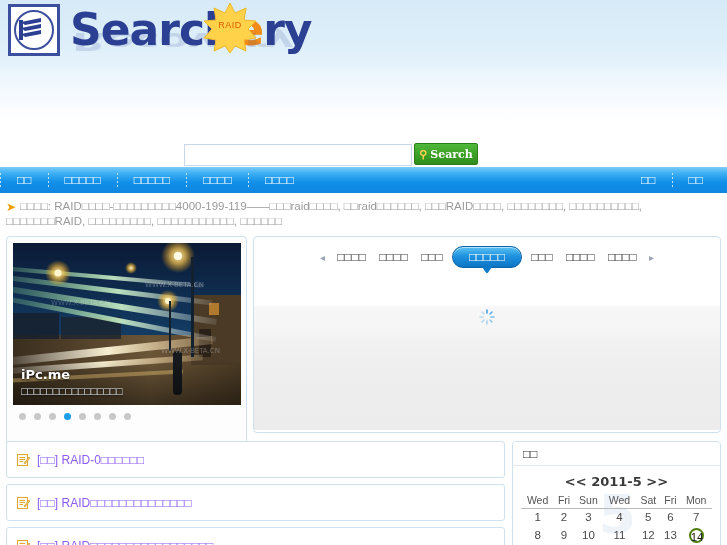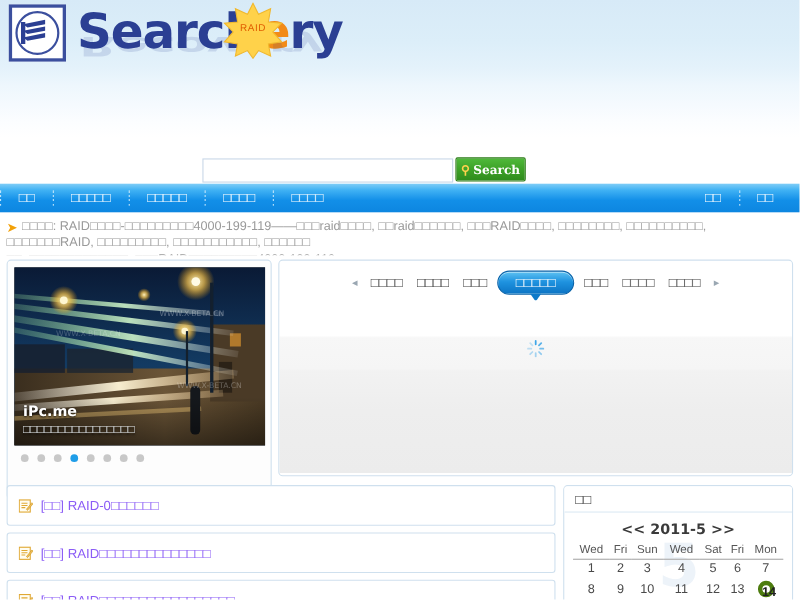--- a/index.html
+++ b/index.html
@@ -261,23 +261,22 @@
     font-size:10.5px; font-weight:normal; color:#555;
     padding:1px 0 2px 0; text-align:center;
     border-bottom:1px solid #b9b9b9;
   }
   table.cal td {
     font-size:11.5px; color:#4a4a4a; text-align:center;
     padding:2px 0; height:17px;
   }
   table.cal td .today {
     display:inline-block; width:15px; height:15px; line-height:14px;
-    border:4px solid #4d7c0f; border-radius:50%;
+    border:2px solid #4d7c0f; border-radius:50%;
     color:#222;
-    font-weight:bold;
   }
 </style>
 </head>
 <body>
 
 <div class="page">
 
   <div class="header">
 
     <div class="logo-wrap">

